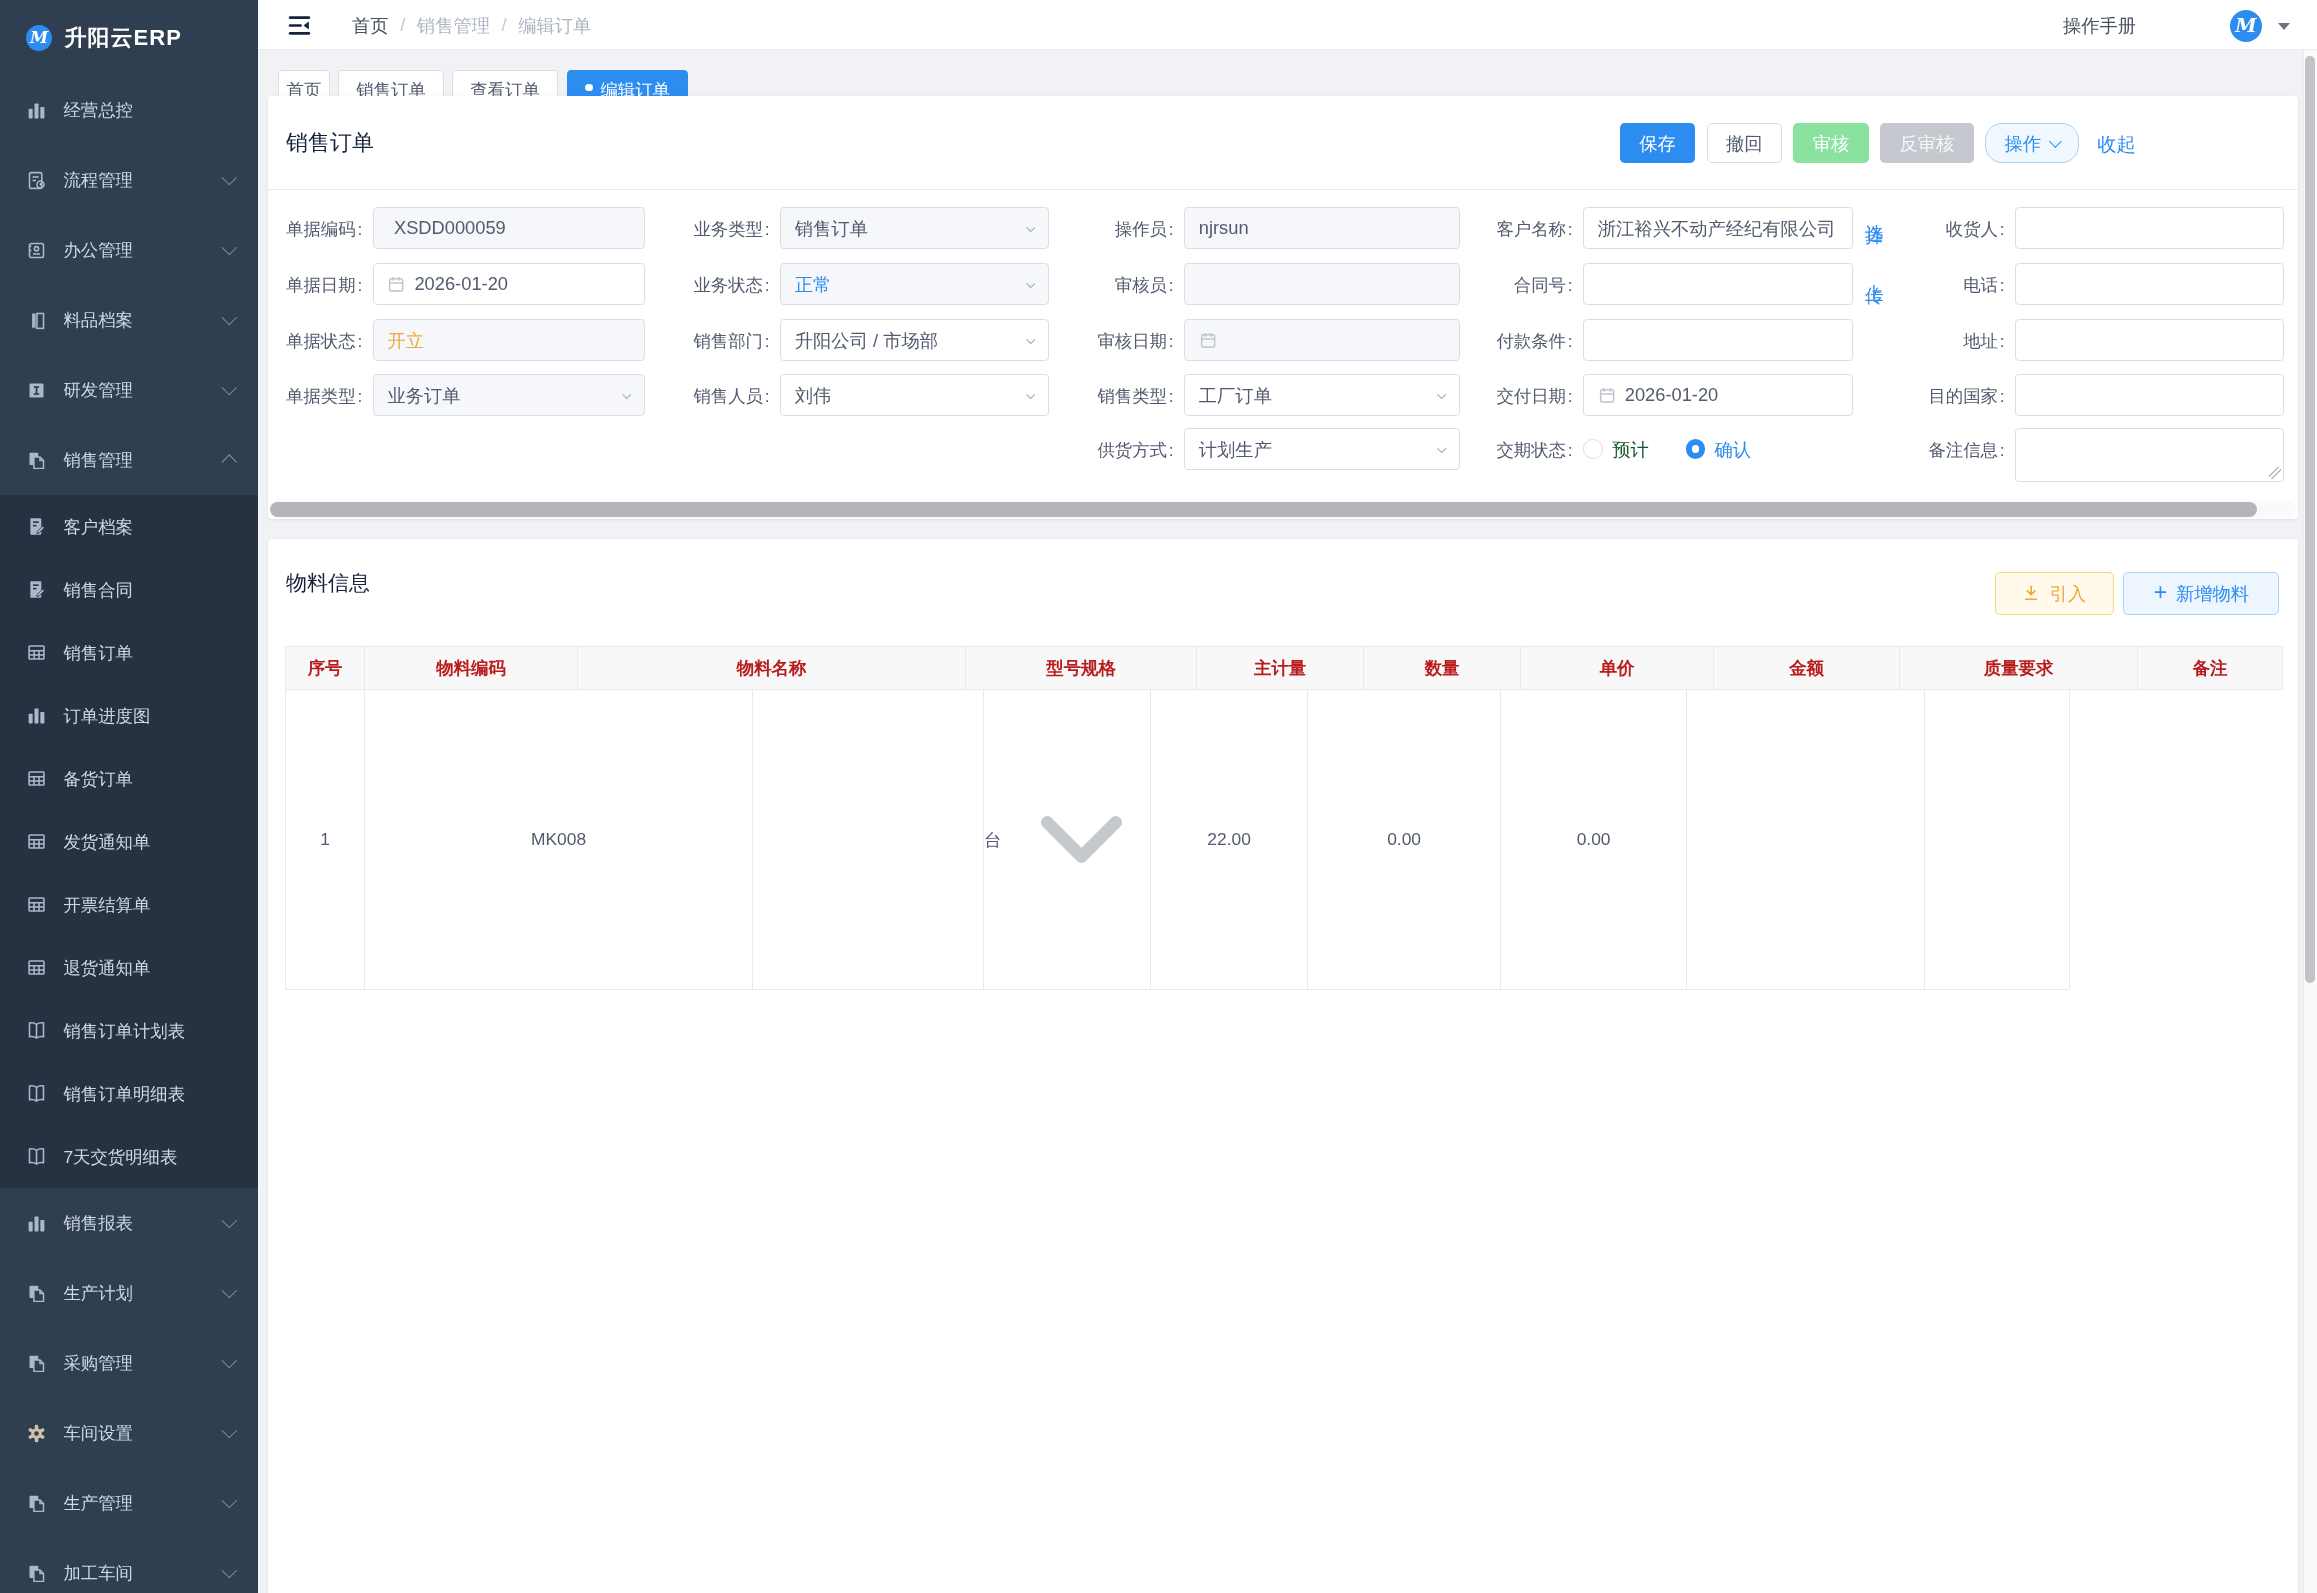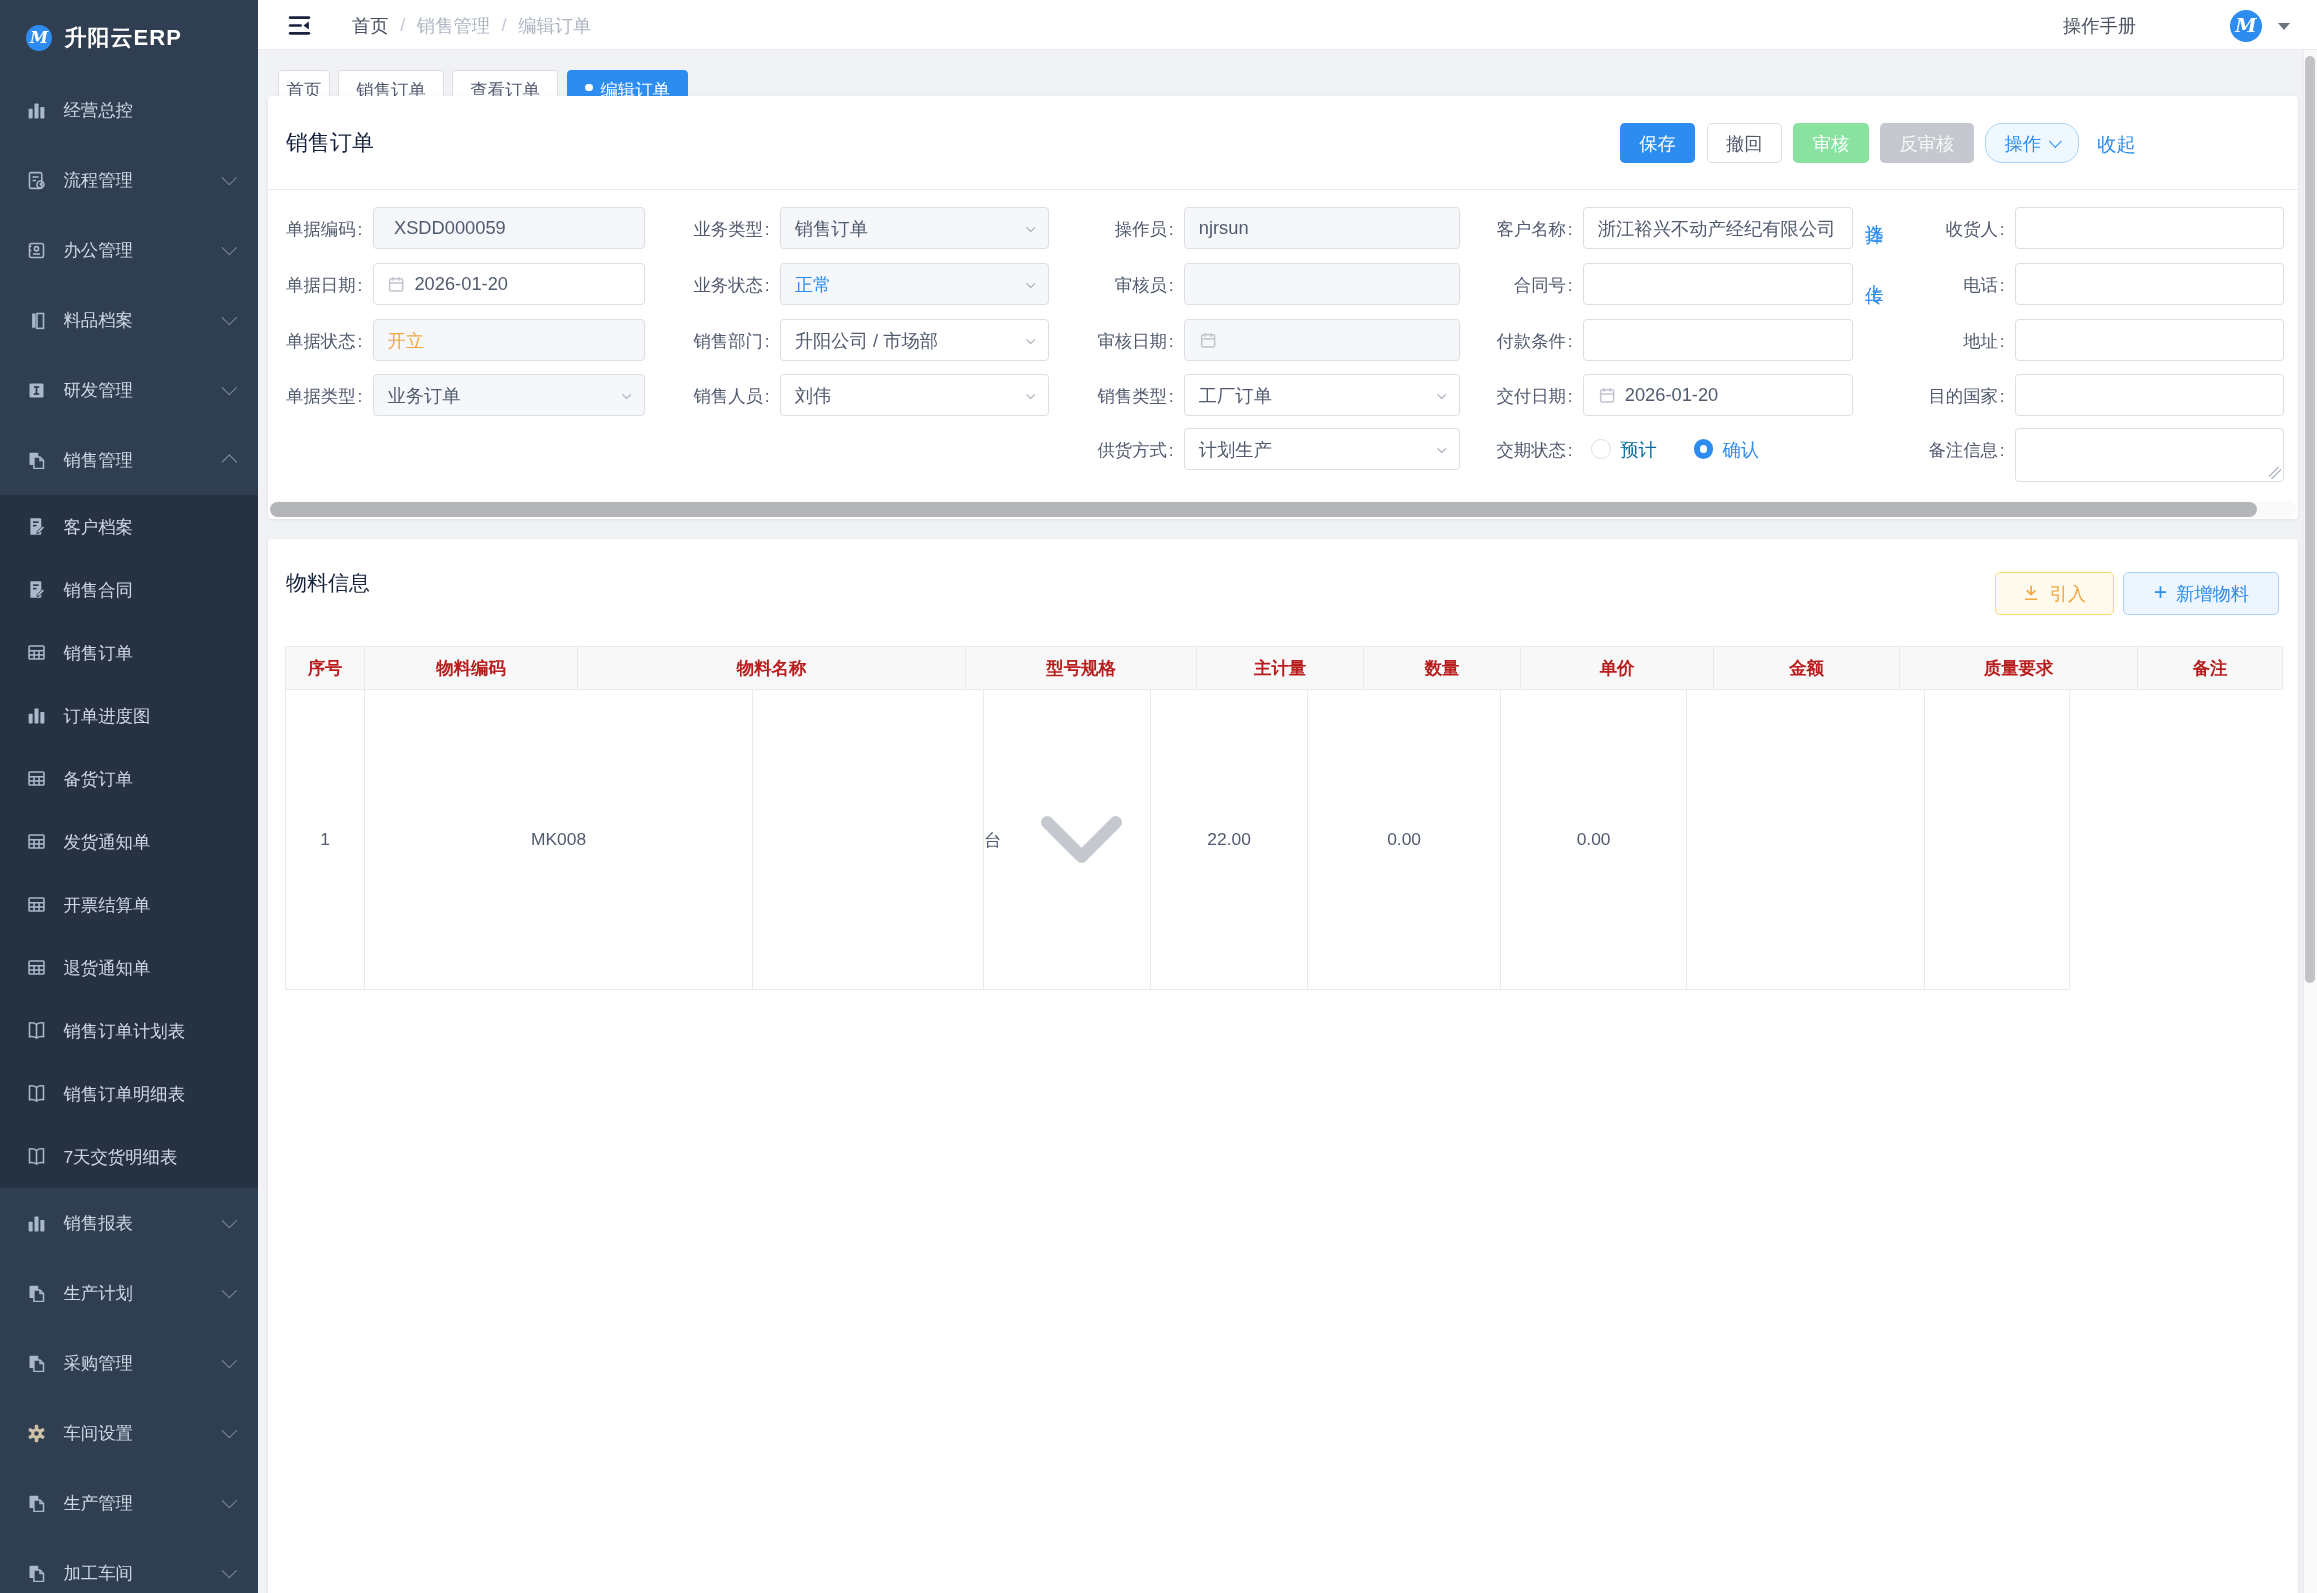--- a/index.html
+++ b/index.html
@@ -71,21 +71,21 @@
   .ctrl .cal{width:18.3px;height:18.3px;color:#c0c4cc;margin-right:8.7px;flex:0 0 auto;}
   .ctrl.textarea{align-items:flex-start;padding-top:7.7px;height:54px;}
   .resize-grip{position:absolute;right:1.9px;bottom:1.9px;width:12.6px;height:12.6px;
     background:linear-gradient(135deg,transparent 0 5.8px,#b6bcc8 5.8px 7.2px,transparent 7.2px 9.7px,#b6bcc8 9.7px 11px,transparent 11px);}
   .v-orange{color:#f0a63c;}
   .v-blue{color:#2d8cf0;}
   .v-link{position:absolute;width:21px;font-size:18.3px;line-height:21px;color:#2d8cf0;cursor:pointer;writing-mode:vertical-rl;letter-spacing:2.9px;}
   .radio-row{display:flex;align-items:center;margin-left:10.6px;height:42px;gap:9.7px;}
   .radio{width:19.3px;height:19.3px;border-radius:50%;background:#fff;border:1.9px solid #dcdee2;}
   .radio.on{border:6.8px solid #2d8cf0;}
-  .radio-label{font-size:18.3px;color:#0369a1;margin-right:27px;}
+  .radio-label{font-size:18.3px;color:#14532d;margin-right:27px;}
   .radio-label.on{color:#2d8cf0;}
 
   
   #hscroll{position:absolute;left:1.9px;bottom:1px;width:2026px;height:17.4px;background:#fafafa;border-radius:8.7px;}
   #hscroll-thumb{position:absolute;left:0;top:1px;height:15.4px;width:1987px;background:#b3b5b8;border-radius:7.7px;}
 
   
   #mat-head{position:relative;height:107px;}
   #mat-title{position:absolute;left:18.3px;top:0;height:87px;display:flex;align-items:center;font-size:21px;color:#17233d;font-weight:500;}
   .mini-btn{position:absolute;top:33px;height:43px;border-radius:4.8px;font-size:18.3px;display:flex;align-items:center;justify-content:center;cursor:pointer;}
@@ -610,21 +610,21 @@
           </div>
           <div class="form-item" style="left: 1218px; top: 184px;">
             <div class="form-label">交付日期</div>
             <div class="ctrl cal-ctrl" style="width: 270px;">
               <svg class="cal icon-svg" style="width: 18.3px;" viewBox="0 0 19 19" width="18.3" height="18.3">
                 <use href="#i-cal"></use>
               </svg>
               <span>2026-01-20</span>
             </div>
           </div>
-          <div class="form-item" style="left: 1218px; top: 238px; gap: 8px;">
+          <div class="form-item" style="left: 1218px; top: 238px;">
             <div class="form-label">交期状态</div>
             <div class="radio-row">
               <span class="radio"></span>
               <span class="radio-label">预计</span>
               <span class="radio on"></span>
               <span class="radio-label on">确认</span>
             </div>
           </div>
           <div class="form-item" style="left: 1650px; top: 17.4px;">
             <div class="form-label">收货人</div>

